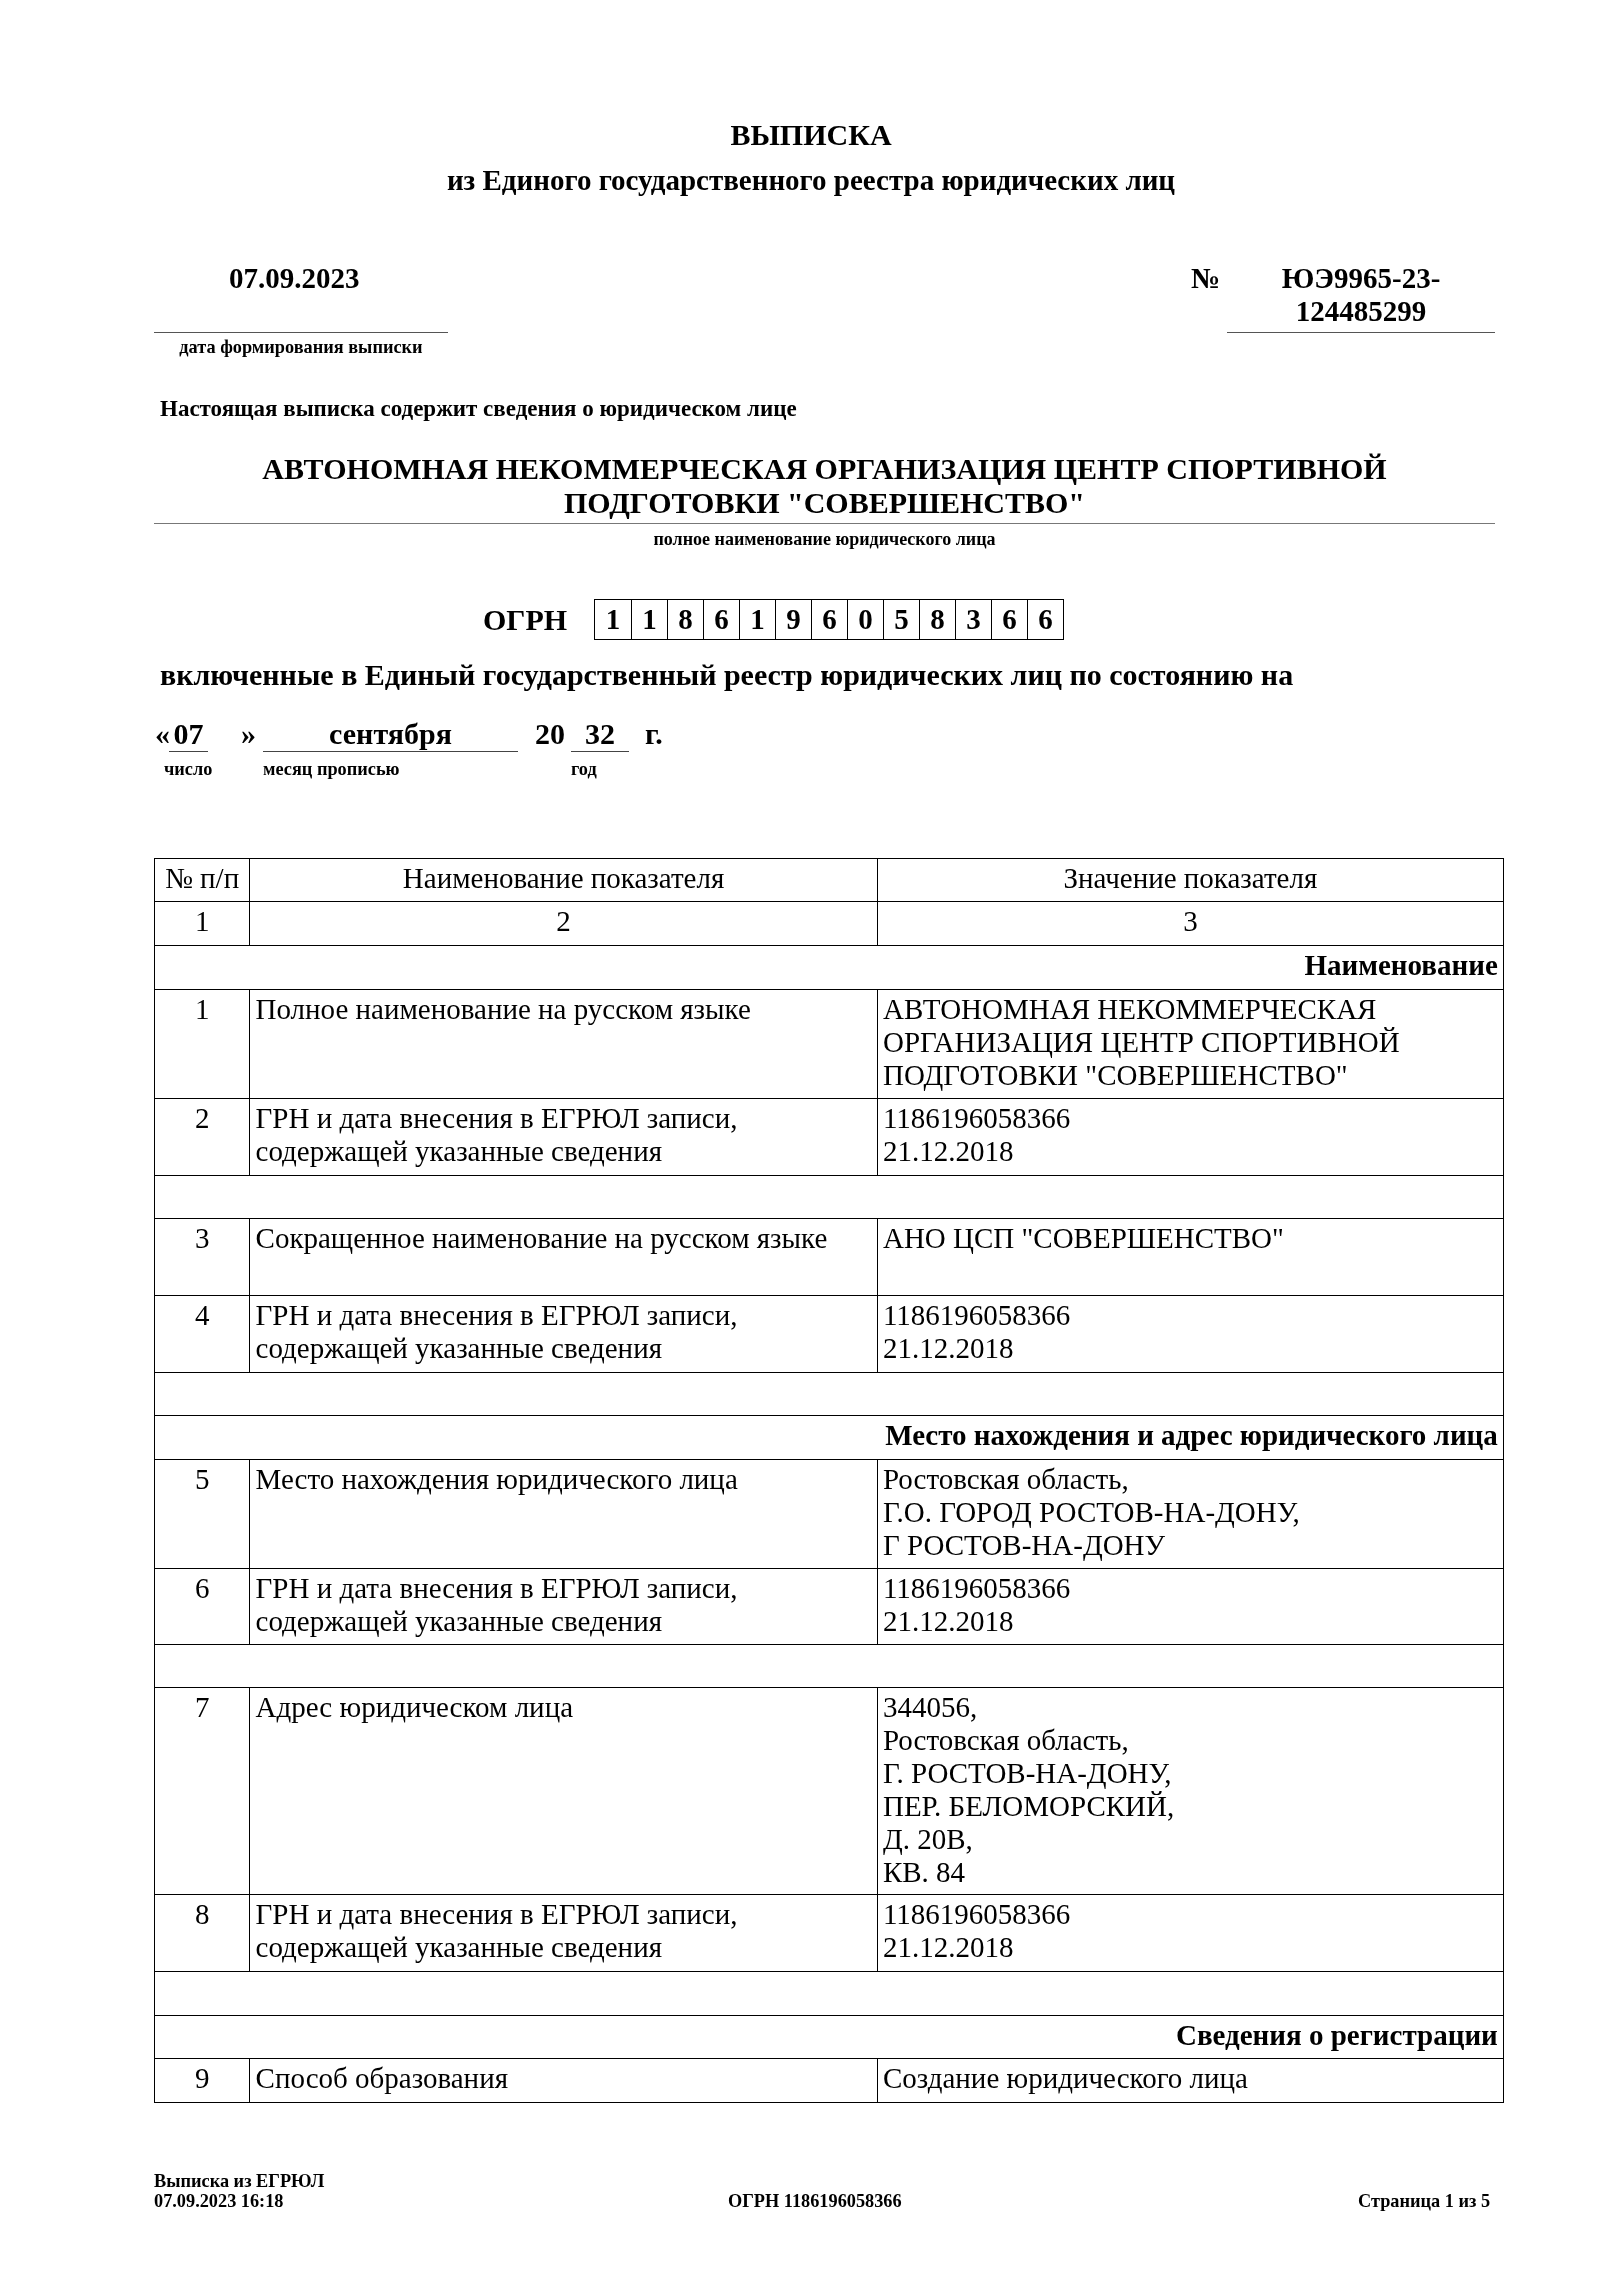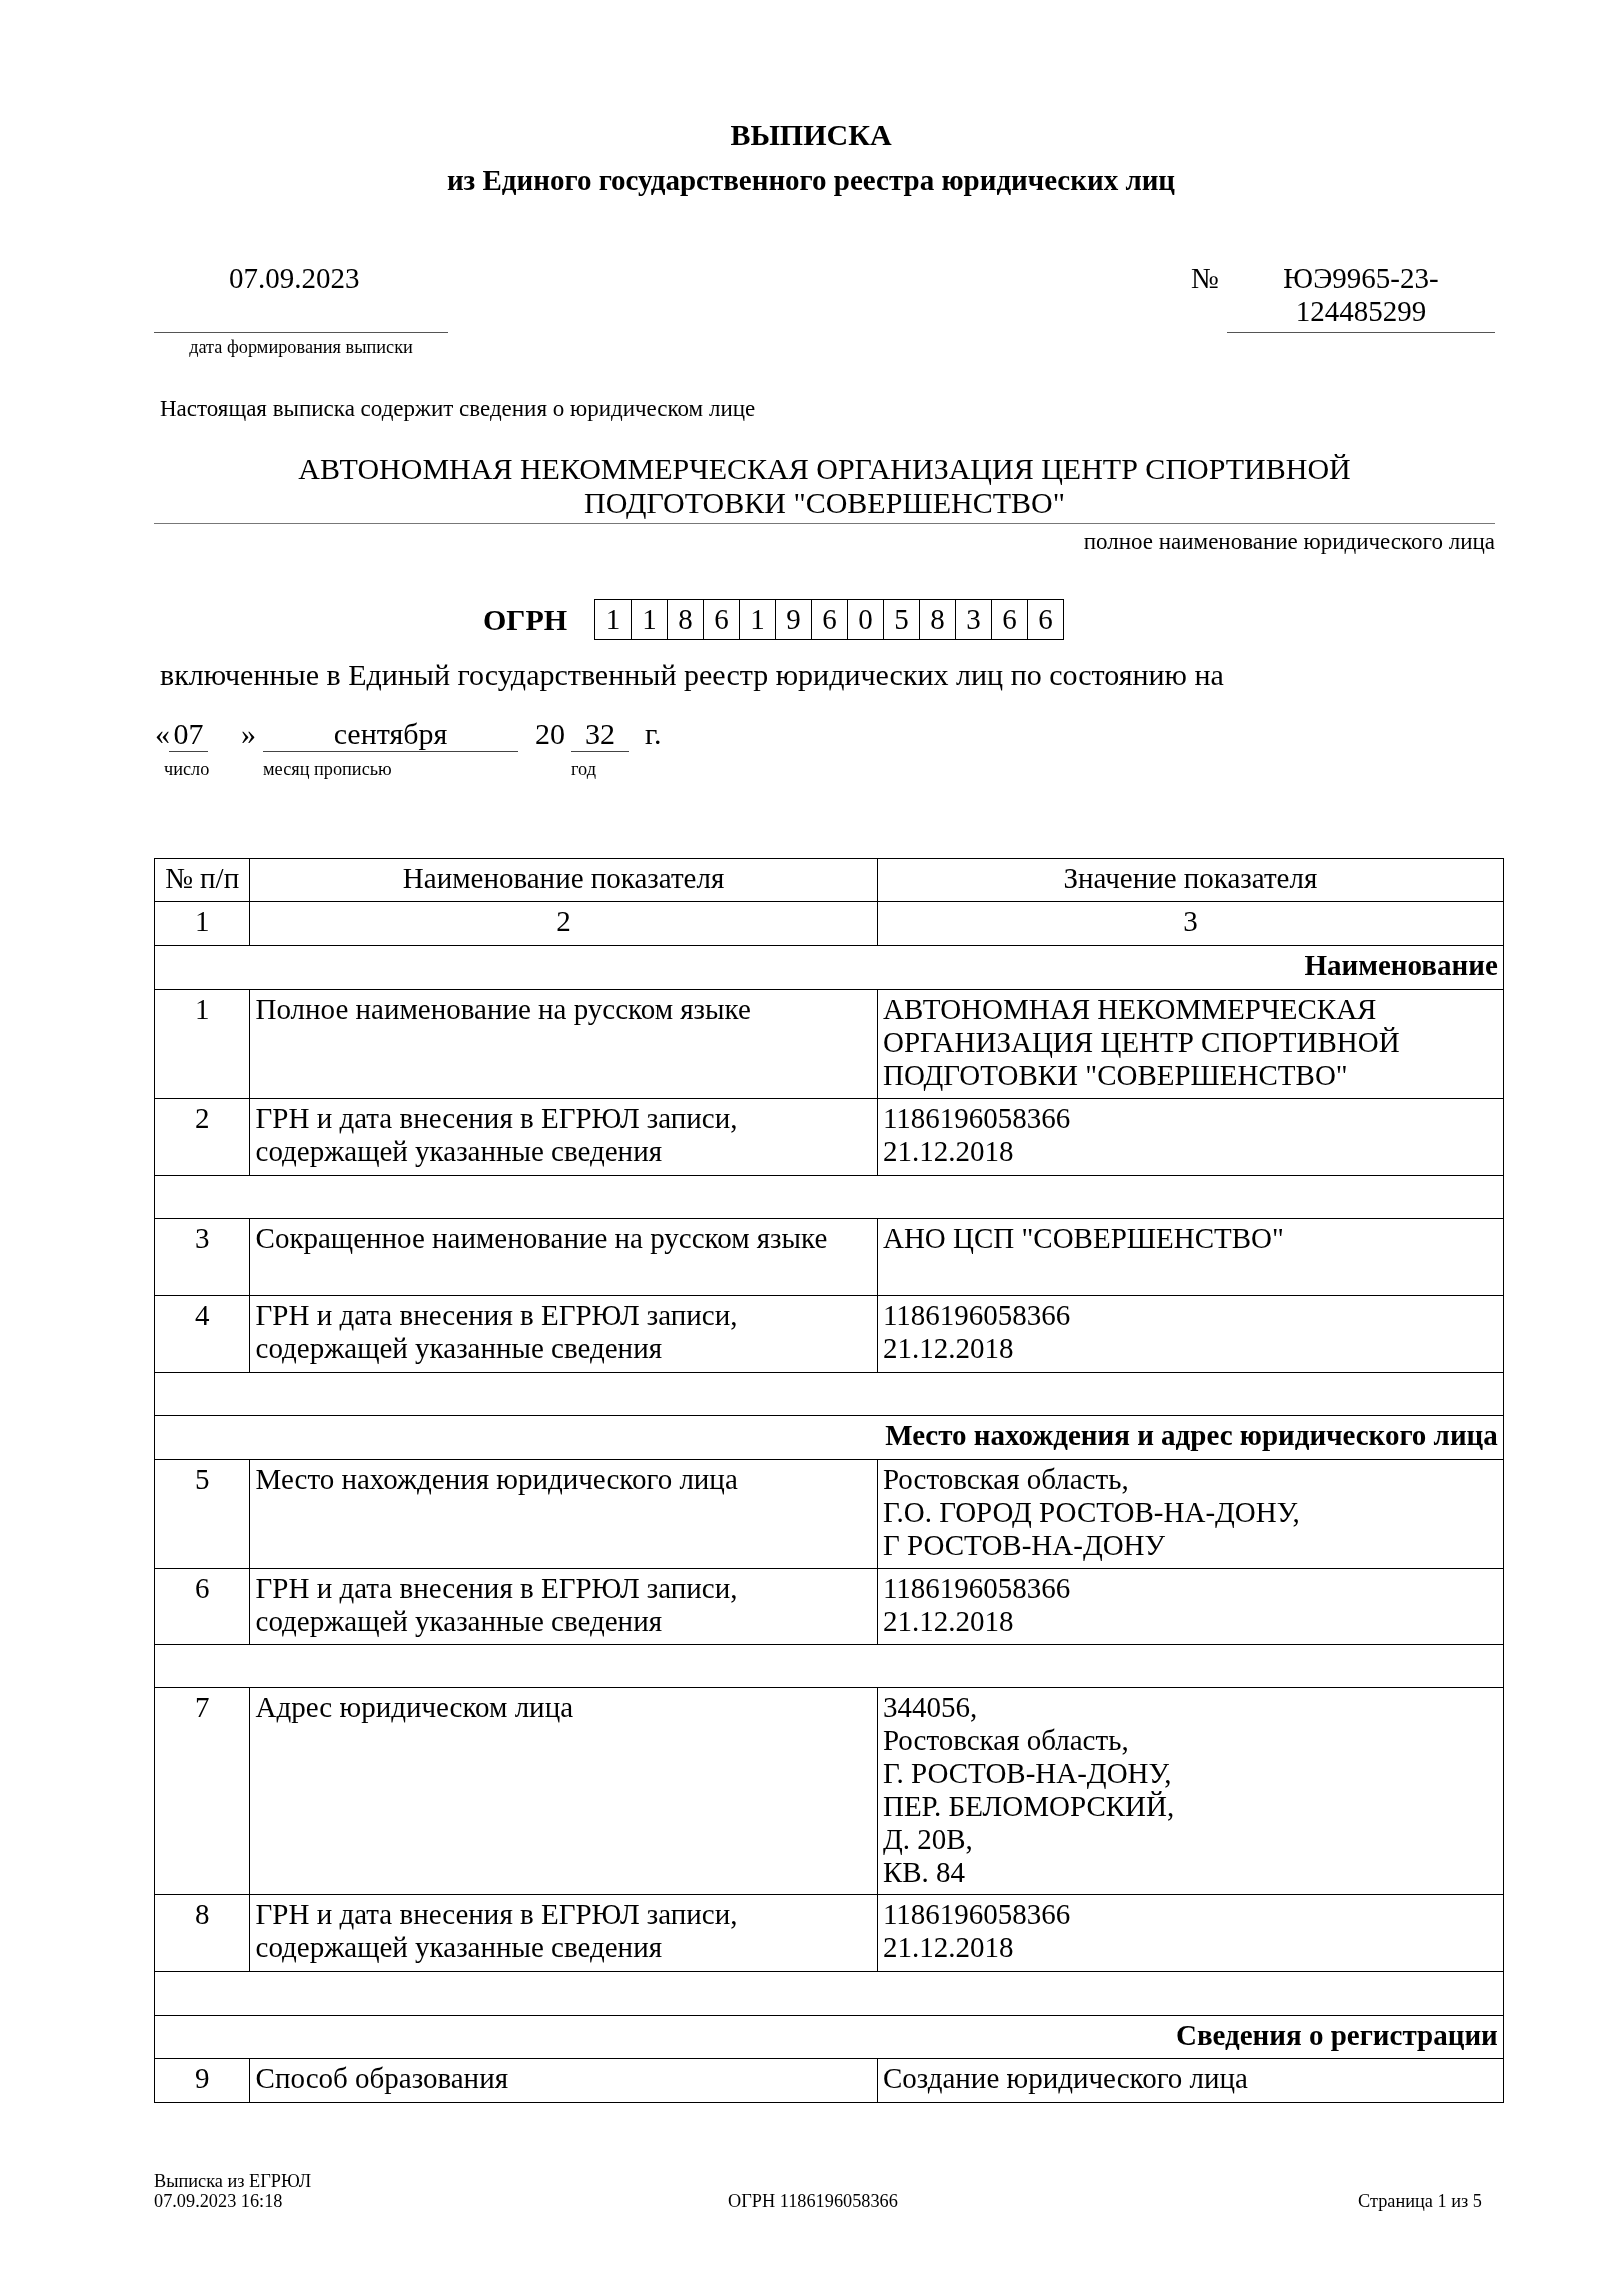--- a/index.html
+++ b/index.html
@@ -1,31 +1,31 @@
 <!DOCTYPE html>
 <html style="font-size:10.5px"><head>
 <meta charset="utf-8">
 <style>
   html, body { margin:0; padding:0; background:#ffffff; }
   body { width:1622px; height:2295px; position:relative; overflow:hidden;
          font-family:"Liberation Serif", "DejaVu Serif", serif; color:#000; }
-  .abs { position:absolute; }
+  .abs { position:absolute;font-weight:bold; }
   .title { left:0; width:1622px; text-align:center; font-weight:bold; }
   .t1 { top:118px; font-size:30px; }
   .t2 { top:164px; font-size:29px; }
   .hdr-date { left:229px; top:262px; font-size:29px; }
   .hdr-line-l { left:154px; top:332px; width:294px; border-top:1.3px solid #555; }
   .hdr-cap-l { left:154px; top:337px; width:294px; text-align:center; font-size:18.3px; }
   .hdr-no-sign { left:1191px; top:262px; font-size:29px; }
   .hdr-no { left:1263px; top:262px; width:196px; font-size:29px; text-align:center; line-height:33px; }
   .hdr-line-r { left:1227px; top:332px; width:268px; border-top:1.3px solid #555; }
   .intro { left:160px; top:396px; font-size:23px; }
   .fullname { left:154px; top:452px; width:1341px; text-align:center; font-size:30px; line-height:34px; }
   .fullname-line { left:154px; top:523px; width:1341px; border-top:1.3px solid #777; }
-  .fullname-cap { left:154px; top:529px; width:1341px; text-align:right; font-size:23px; }
+  .fullname-cap { left:154px; top:529px; width:1341px; text-align:center; font-size:18px; }
   .ogrn-label { left:483px; top:599px; font-size:30px; font-weight:bold; line-height:42px; }
   .ogrn-boxes { left:594px; top:599px; display:flex; border:1.3px solid #000; }
   .ogrn-boxes .d { width:36px; height:39px; border-left:0.7px solid #000; font-size:29px; text-align:center; line-height:39px; box-sizing:border-box; }
   .ogrn-boxes .d:first-child { border-left:none; }
   .incl { left:160px; top:658px; font-size:30px; }
   .date-row { top:717px; font-size:30px; }
   .uline { border-bottom:1.3px solid #444; text-align:center; }
   .dcap { top:759px; font-size:18.3px; }
   table.main { position:absolute; left:154px; top:858px; width:1350px; border-collapse:collapse; font-size:29px; }
   table.main td { border:1.3px solid #000; vertical-align:top; padding:2.6px 5.2px; line-height:33px; }

